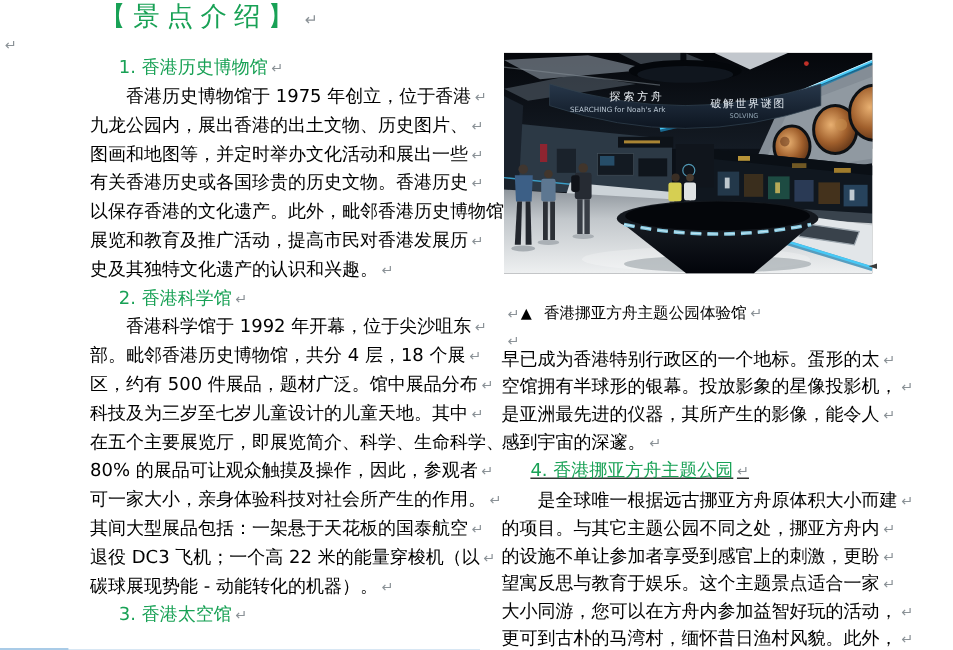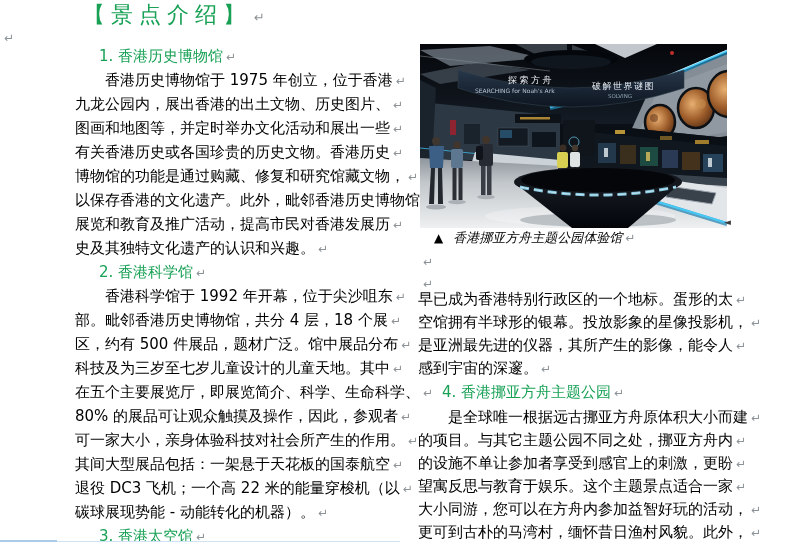--- a/index.html
+++ b/index.html
@@ -15,26 +15,26 @@
   .pmark{color:var(--mark,#8b9297);font-size:12px;margin-left:3px;vertical-align:baseline;}
   .doc-title{
     left:83px;top:2px;font-size:22px;letter-spacing:6px;line-height:26px;
     color:var(--green,#18a155);white-space:nowrap;
   }
   .doc-title .pmark{letter-spacing:0;font-size:13px;}
   .stray-mark{left:1px;top:28px;height:18px;line-height:18px;}
   .left-col{left:75px;top:44px;width:330px;}
   .photo-box{left:420px;top:44px;width:307px;height:232px;}
   .anchor-mark{left:724px;top:217px;font-size:9px;color:#3a3a3a;line-height:10px;}
-  .caption{left:434px;top:229px;height:18px;line-height:18px;font-size:13px;color:#000;white-space:nowrap;font-style:italic;}
+  .caption{left:434px;top:252px;height:18px;line-height:18px;font-size:13px;color:#000;white-space:nowrap;}
   .caption .tri{font-size:12px;margin-right:10px;color:#000;}
   .empty-marks{left:420px;top:250px;}
   .empty-marks .line{height:22px;line-height:22px;}
   .cont-block{left:418px;top:288px;width:312px;}
-  .sec4-head{left:418px;top:380px;width:312px;}
+  .sec4-head{left:418px;top:380px;width:312px;text-decoration:underline;}
   .sec4-body{left:418px;top:406px;width:312px;}
   .bottom-line{left:0;top:541px;width:400px;height:1px;background:#cfe2f2;}
   .bottom-line2{left:0;top:540px;width:57px;height:2px;background:#a9cbe7;}
   svg text{font-family:"DejaVu Sans","Liberation Sans",sans-serif;}
 </style>
 </head>
 <body>
 
 <div class="abs doc-title">
   <span>【景点介绍】</span><span class="pmark">↵</span>
@@ -43,21 +43,20 @@
 <div class="abs stray-mark">
   <span class="pmark">↵</span>
 </div>
 
 <div class="abs left-col">
   <div class="line green"><span>1. 香港历史博物馆</span><span class="pmark">↵</span></div>
   <div class="line indent"><span>香港历史博物馆于 1975 年创立，位于香港</span><span class="pmark">↵</span></div>
   <div class="line"><span>九龙公园内，展出香港的出土文物、历史图片、</span><span class="pmark">↵</span></div>
   <div class="line"><span>图画和地图等，并定时举办文化活动和展出一些</span><span class="pmark">↵</span></div>
   <div class="line"><span>有关香港历史或各国珍贵的历史文物。香港历史</span><span class="pmark">↵</span></div>
-  <div class="line"><span>博物馆的功能是通过购藏、修复和研究馆藏文物，</span><span class="pmark">↵</span></div>
   <div class="line"><span>以保存香港的文化遗产。此外，毗邻香港历史博物馆、</span><span class="pmark">↵</span></div>
   <div class="line"><span>展览和教育及推广活动，提高市民对香港发展历</span><span class="pmark">↵</span></div>
   <div class="line"><span>史及其独特文化遗产的认识和兴趣。</span><span class="pmark">↵</span></div>
   <div class="line green"><span>2. 香港科学馆</span><span class="pmark">↵</span></div>
   <div class="line indent"><span>香港科学馆于 1992 年开幕，位于尖沙咀东</span><span class="pmark">↵</span></div>
   <div class="line"><span>部。毗邻香港历史博物馆，共分 4 层，18 个展</span><span class="pmark">↵</span></div>
   <div class="line"><span>区，约有 500 件展品，题材广泛。馆中展品分布</span><span class="pmark">↵</span></div>
   <div class="line"><span>科技及为三岁至七岁儿童设计的儿童天地。其中</span><span class="pmark">↵</span></div>
   <div class="line"><span>在五个主要展览厅，即展览简介、科学、生命科学、</span><span class="pmark">↵</span></div>
   <div class="line"><span>80% 的展品可让观众触摸及操作，因此，参观者</span><span class="pmark">↵</span></div>

